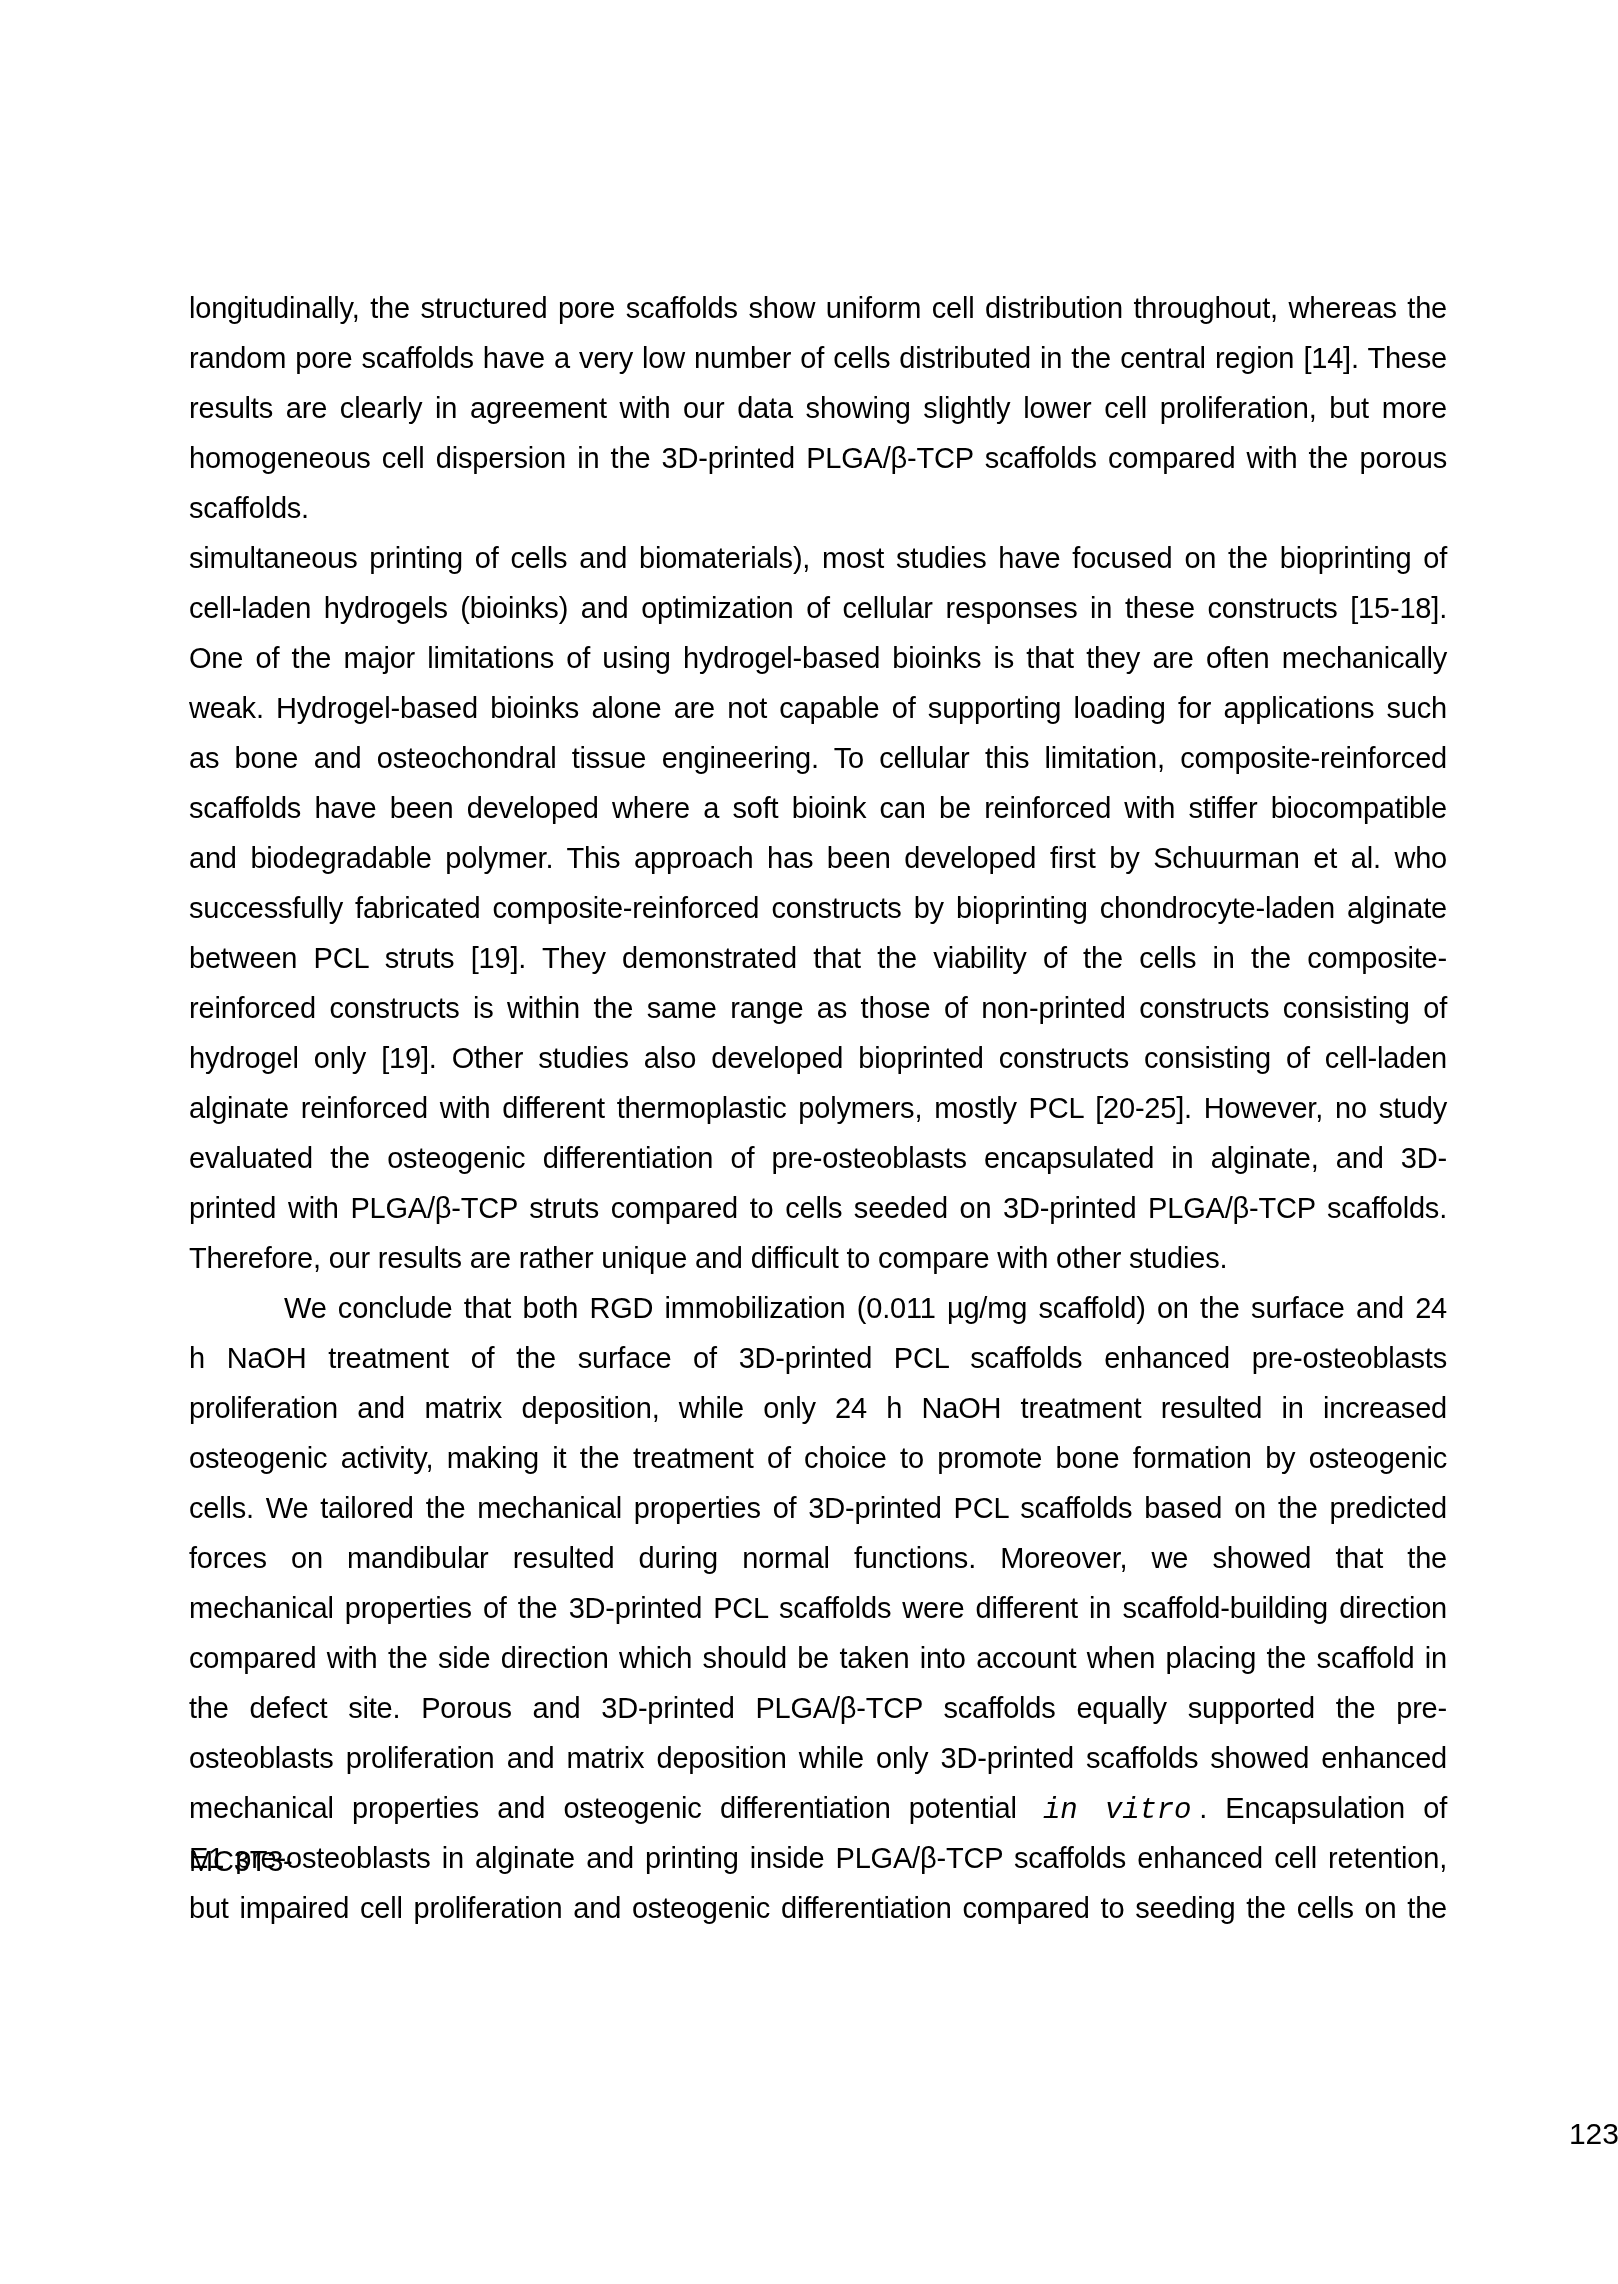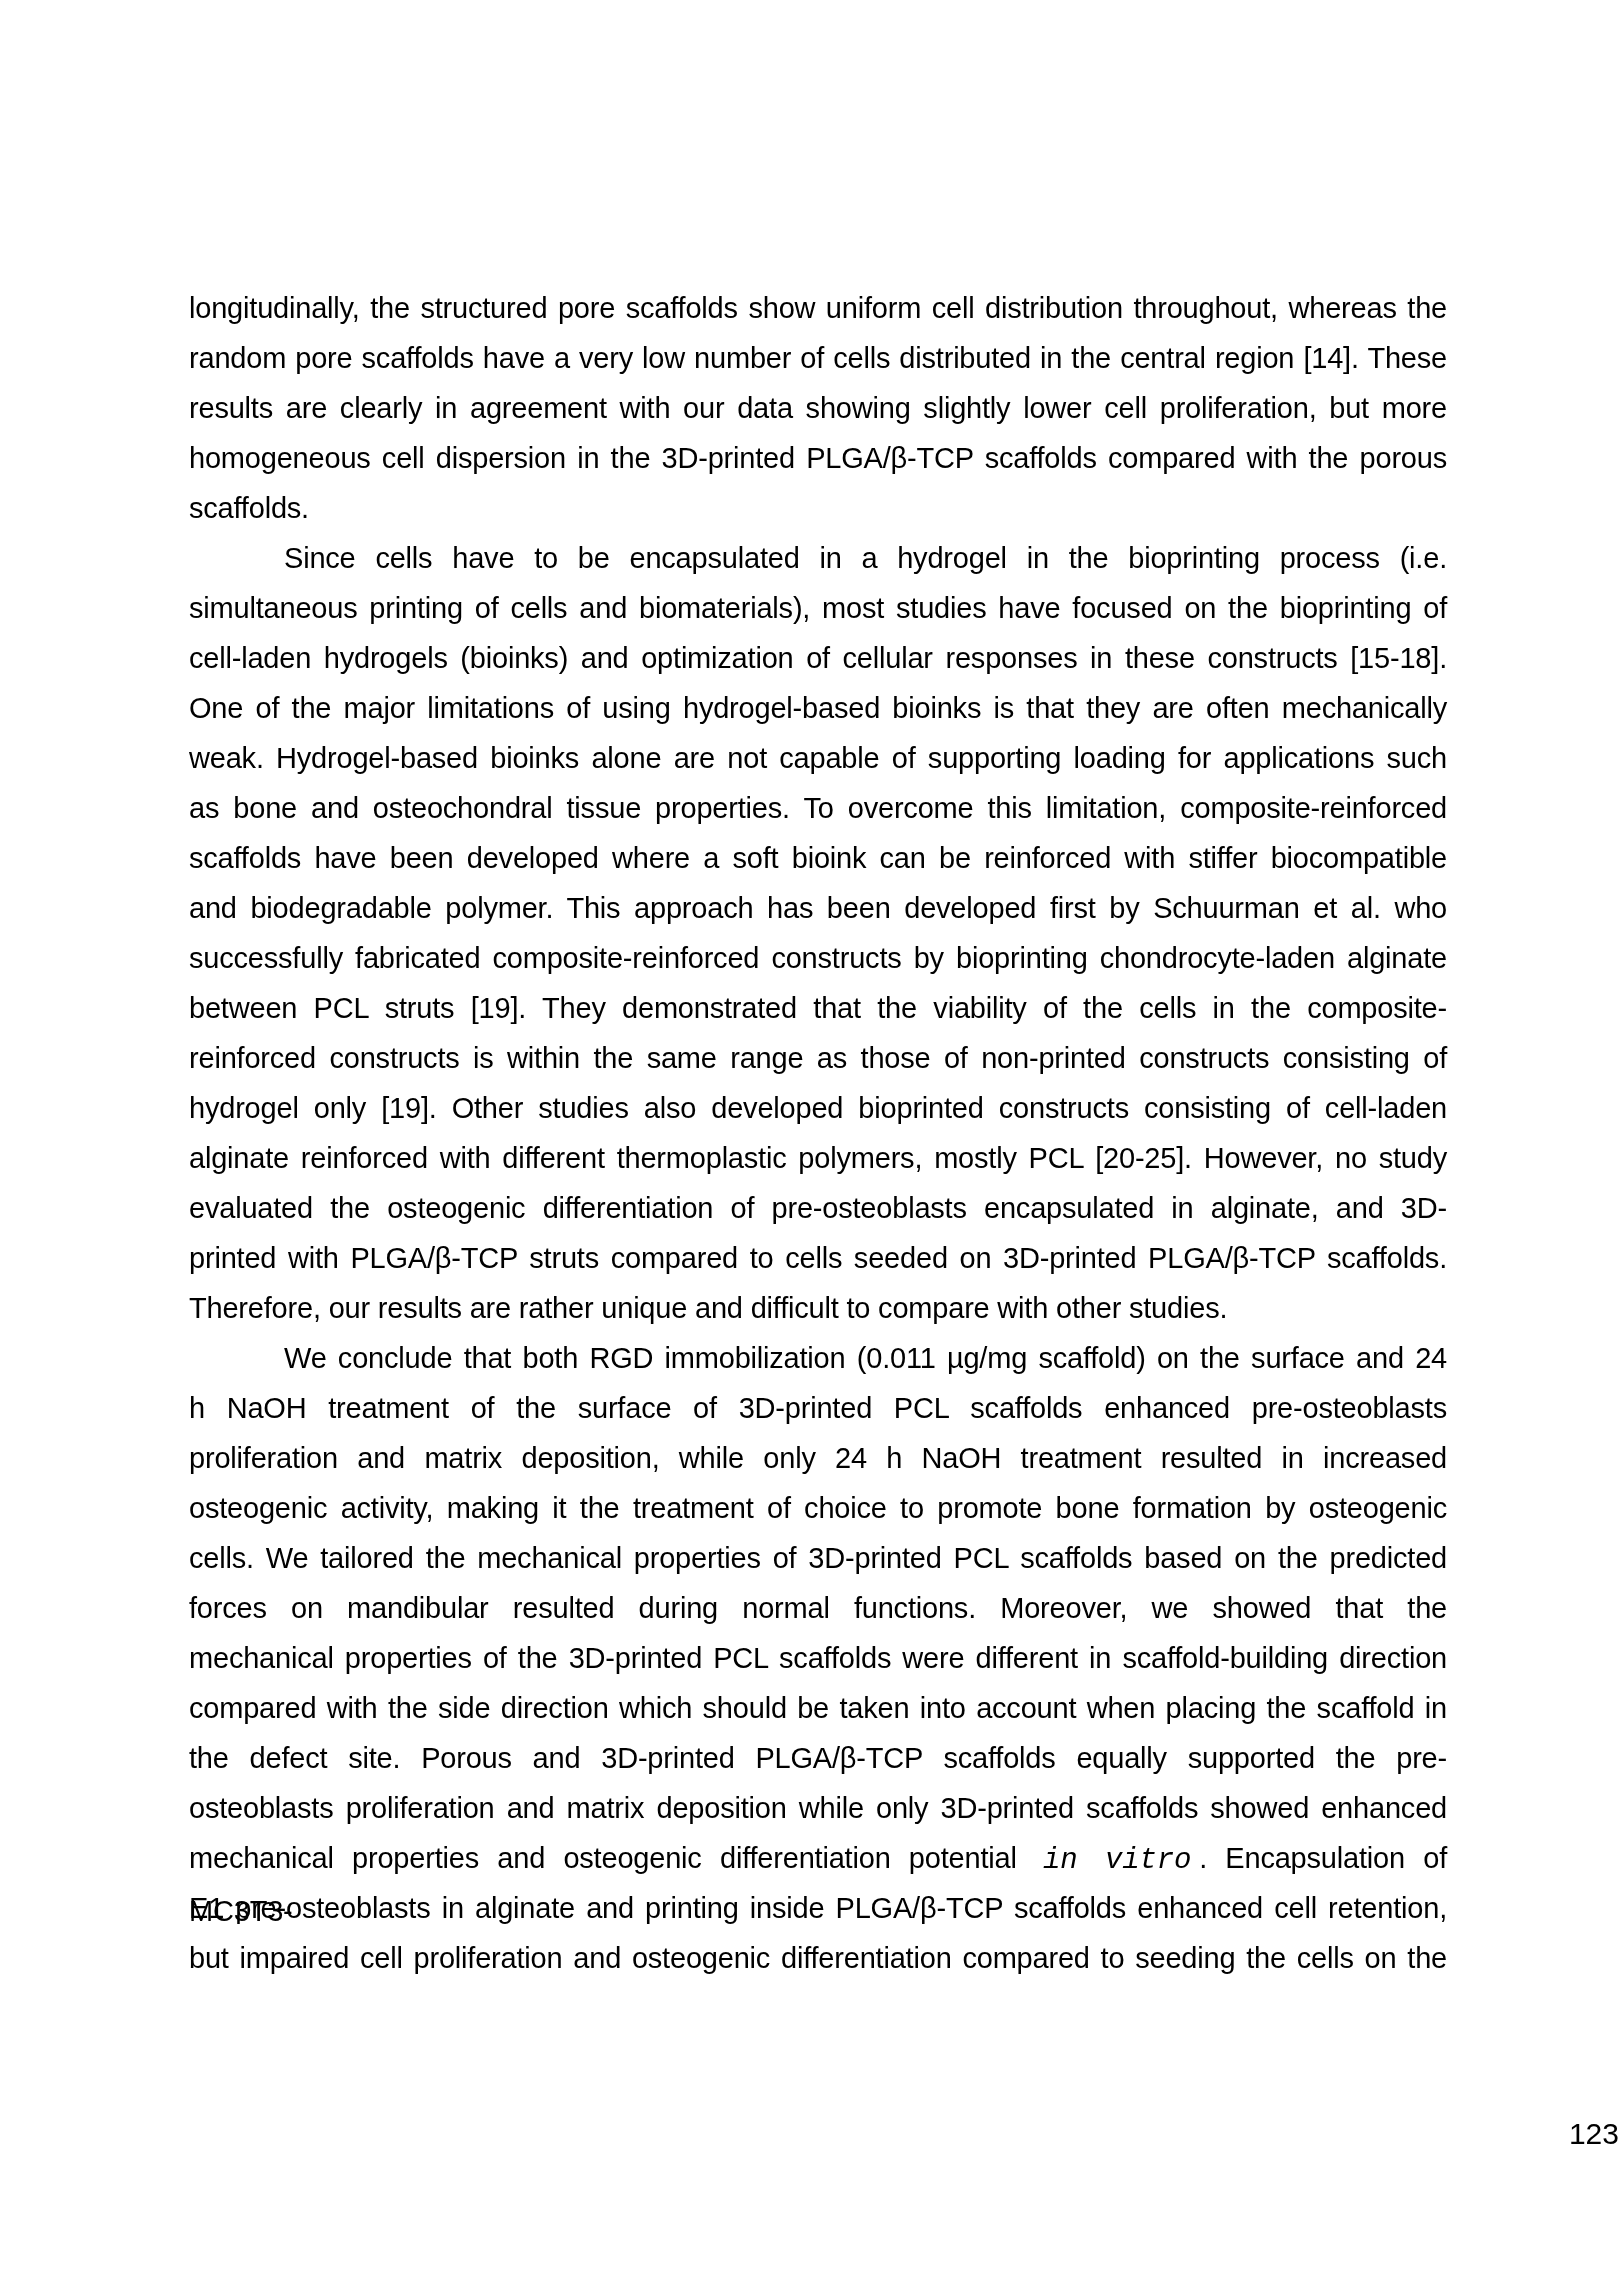--- a/index.html
+++ b/index.html
@@ -55,26 +55,25 @@
 </head>
 <body>
 
 <div class="page">
   <div class="body-text">
       <div class="text-line">longitudinally, the structured pore scaffolds show uniform cell distribution throughout, whereas the</div>
       <div class="text-line">random pore scaffolds have a very low number of cells distributed in the central region [14]. These</div>
       <div class="text-line">results are clearly in agreement with our data showing slightly lower cell proliferation, but more</div>
       <div class="text-line">homogeneous cell dispersion in the 3D-printed PLGA/β-TCP scaffolds compared with the porous</div>
       <div class="text-line para-end">scaffolds.</div>
-      <div class="text-line indent">Since cells have to be encapsulated in a hydrogel in the bioprinting process (i.e.</div>
       <div class="text-line">simultaneous printing of cells and biomaterials), most studies have focused on the bioprinting of</div>
       <div class="text-line">cell-laden hydrogels (bioinks) and optimization of cellular responses in these constructs [15-18].</div>
       <div class="text-line">One of the major limitations of using hydrogel-based bioinks is that they are often mechanically</div>
       <div class="text-line">weak. Hydrogel-based bioinks alone are not capable of supporting loading for applications such</div>
-      <div class="text-line">as bone and osteochondral tissue properties. To overcome this limitation, composite-reinforced</div>
+      <div class="text-line">as bone and osteochondral tissue engineering. To cellular this limitation, composite-reinforced</div>
       <div class="text-line">scaffolds have been developed where a soft bioink can be reinforced with stiffer biocompatible</div>
       <div class="text-line">and biodegradable polymer. This approach has been developed first by Schuurman et al. who</div>
       <div class="text-line">successfully fabricated composite-reinforced constructs by bioprinting chondrocyte-laden alginate</div>
       <div class="text-line">between PCL struts [19]. They demonstrated that the viability of the cells in the composite-</div>
       <div class="text-line">reinforced constructs is within the same range as those of non-printed constructs consisting of</div>
       <div class="text-line">hydrogel only [19]. Other studies also developed bioprinted constructs consisting of cell-laden</div>
       <div class="text-line">alginate reinforced with different thermoplastic polymers, mostly PCL [20-25]. However, no study</div>
       <div class="text-line">evaluated the osteogenic differentiation of pre-osteoblasts encapsulated in alginate, and 3D-</div>
       <div class="text-line">printed with PLGA/β-TCP struts compared to cells seeded on 3D-printed PLGA/β-TCP scaffolds.</div>
       <div class="text-line para-end">Therefore, our results are rather unique and difficult to compare with other studies.</div>

